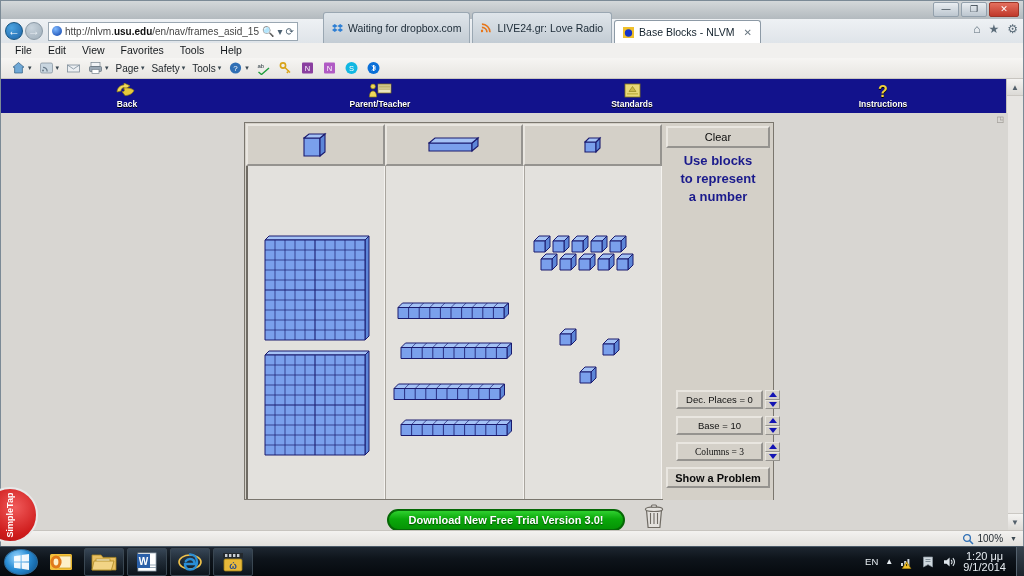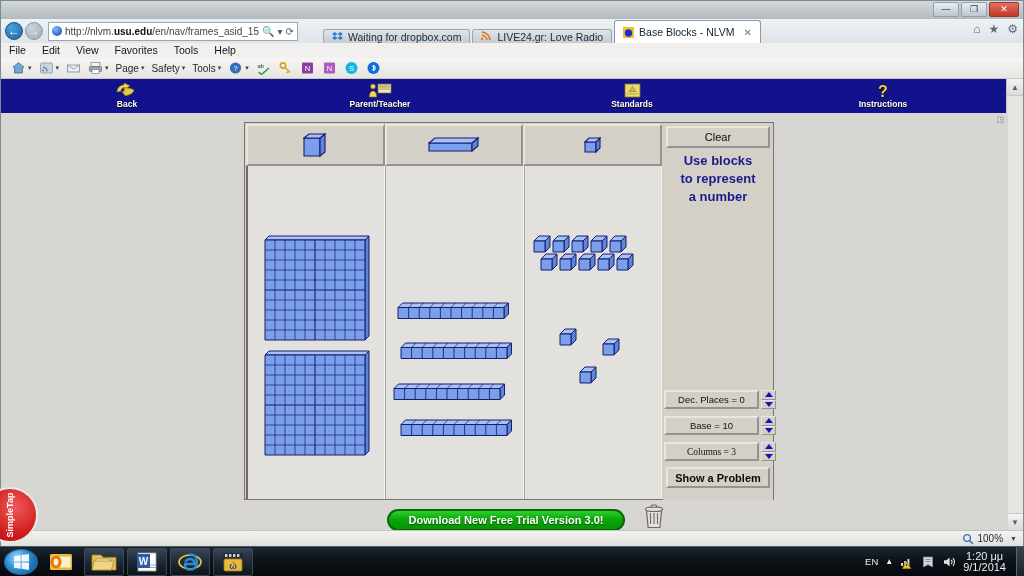--- a/index.html
+++ b/index.html
@@ -65,40 +65,40 @@
   #url-text{ flex:1; overflow:hidden; text-overflow:clip; font-size:10px; color:#444;}
   #url-text b{ color:#111;text-align:center; }
   .addr-ico{ font-size:10px; color:#4c6070; flex:0 0 auto;}
 
   
   #tab-strip{
     position:absolute; left:322px; top:19px; width:580px; height:23px;
     display:flex; align-items:flex-end; gap:2px;
   }
   .tab{
-    height:14px; display:flex; align-items:center; gap:5px;
+    height:31px; display:flex; align-items:center; gap:5px;
     padding:0 8px; font-size:10.5px; color:#1b2a36;
     background:linear-gradient(180deg,#dfe5ea,#c3ccd4);
     border:1px solid #9aa7b2; border-bottom:none;
     border-radius:3px 3px 0 0; max-width:185px; white-space:nowrap; overflow:hidden;
   }
   .tab.active{
     background:#fff; border-color:#8d9aa6; height:23px; color:#12212c;
   }
   .tab-ico{ width:11px;height:11px;flex:0 0 auto; display:block;}
   .tab-x{ font-size:10px;color:#6b7882; margin-left:4px;}
   #chrome-icons{
     position:absolute; right:5px; top:21px; display:flex; gap:8px;
     font-size:12px; color:#5b6c79;
   }
 
   
   #menu-bar{
     position:absolute; left:0; top:42px; width:1022px; height:15px;
-    background:#f1f0ee; display:flex; align-items:flex-end; gap:0; padding-left:0;
+    background:#f1f0ee; display:flex; align-items:flex-end; gap:0; padding-left:6px;
   }
   .menu-item{ font-size:10.5px; color:#14181c; padding:0 8px; line-height:15px;}
   
   #cmd-bar{
     position:absolute; left:0; top:57px; width:1022px; height:21px;
     background:linear-gradient(180deg,#f6f5f3,#e7e5e1);
     border-bottom:1px solid #c8c5c0;
     display:flex; align-items:center; gap:3px; padding-left:8px;
   }
   .cmd-item{ font-size:10px; color:#1c2228; display:flex; align-items:center; gap:2px; padding:0 2px;}
@@ -165,21 +165,21 @@
   .btn3d{
     border:2px outset #e9e6e0; background:#d4d0c8;
     font-size:10.5px; color:#0a0a0a; text-align:center;
     display:flex; align-items:center; justify-content:center;
   }
   #clear-btn{ position:absolute; left:3px; top:2px; width:104px; height:22px; font-size:11px;}
   #prompt{
     position:absolute; left:0; top:28px; width:110px;
     text-align:center; color:#1a1a8c; font-weight:bold; font-size:13px; line-height:18px;
   }
-  .spin-row{ position:absolute; left:1px; width:112px; height:19px; display:flex; }
+  .spin-row{ position:absolute; left:13px; width:104px; height:19px; display:flex; }
   .spin-lbl{ flex:1; border:2px outset #e9e6e0; background:#d4d0c8;
     font-size:9.5px; color:#111; display:flex; align-items:center; justify-content:center;}
   .spin-btns{ width:15px; display:flex; flex-direction:column; margin-left:2px;}
   .spin-up,.spin-dn{ flex:1; border:1px outset #e9e6e0; background:#d4d0c8;
     display:flex;align-items:center;justify-content:center;}
   .tri-up{width:0;height:0;border-left:4px solid transparent;border-right:4px solid transparent;border-bottom:5px solid #1414b4;}
   .tri-dn{width:0;height:0;border-left:4px solid transparent;border-right:4px solid transparent;border-top:5px solid #1414b4;}
   #dec-row{ top:266px;} #base-row{ top:292px;} #col-row{ top:318px;font-family:Liberation Serif, serif;}
   #show-problem{ position:absolute; left:3px; top:343px; width:104px; height:21px;
     font-weight:bold; font-size:11px;}

